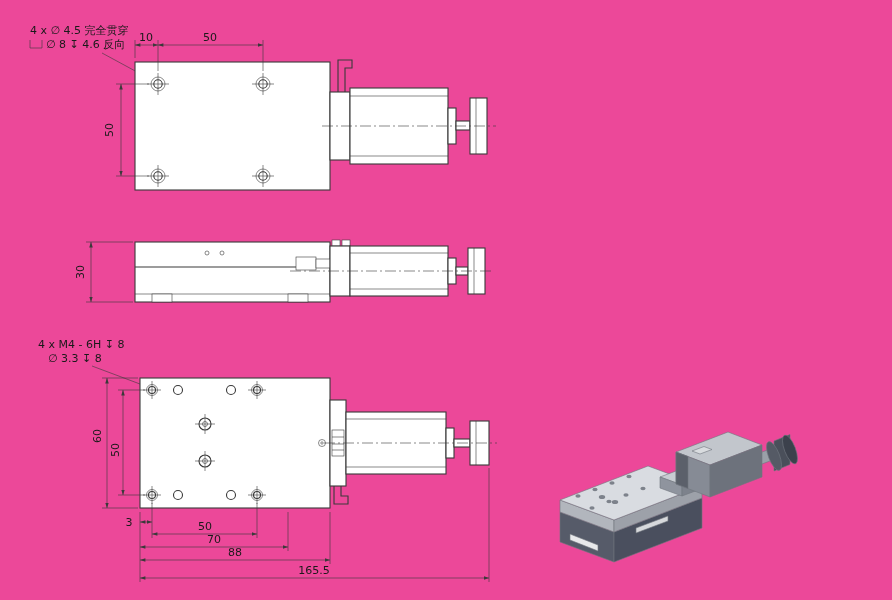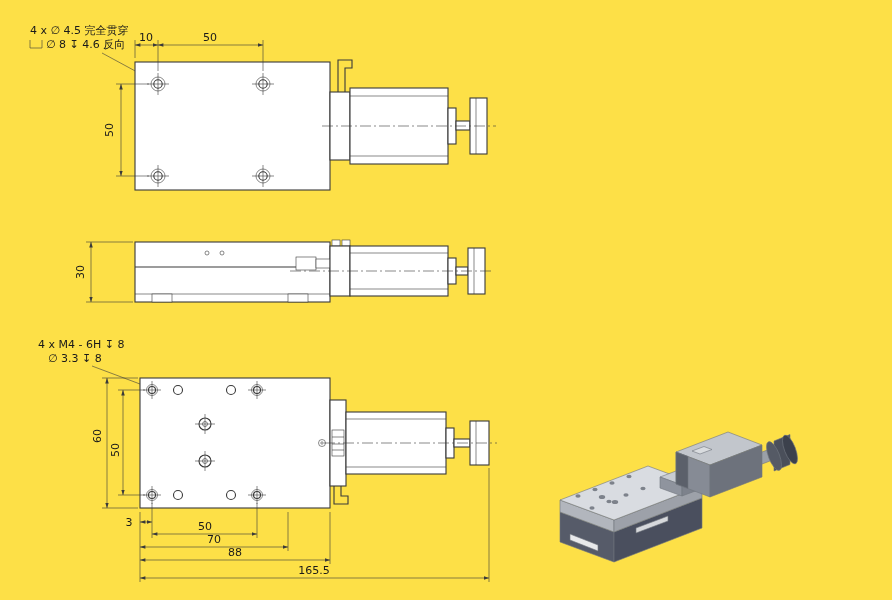--- a/index.html
+++ b/index.html
@@ -1,16 +1,16 @@
 <!DOCTYPE html>
 <html><head>
 <meta charset="utf-8">
 <style>
   html,body { margin:0; padding:0; background:#ffffff; }
-  .page { width:892px; height:600px; position:relative; background:#fde047; overflow:hidden; }
+  .page { width:892px; height:600px; position:relative; background:#ec4899; overflow:hidden; }
   .ln   { stroke:#3a3a3a; stroke-width:1.1; }
   .thin { stroke:#3a3a3a; stroke-width:0.6; }
   .dim  { stroke:#3a3a3a; stroke-width:0.6; fill:none; }
   .cl   { stroke:#3a3a3a; stroke-width:0.6; fill:none; stroke-dasharray:11 3 2 3; }
   .iso  { stroke:#70757e; stroke-width:0.6; }
   text.lbl { font-family:"DejaVu Sans","Liberation Sans",sans-serif; font-size:11px; fill:#1a1a1a; }
   .mid { text-anchor:middle; }
 </style>
 </head>
 <body>

